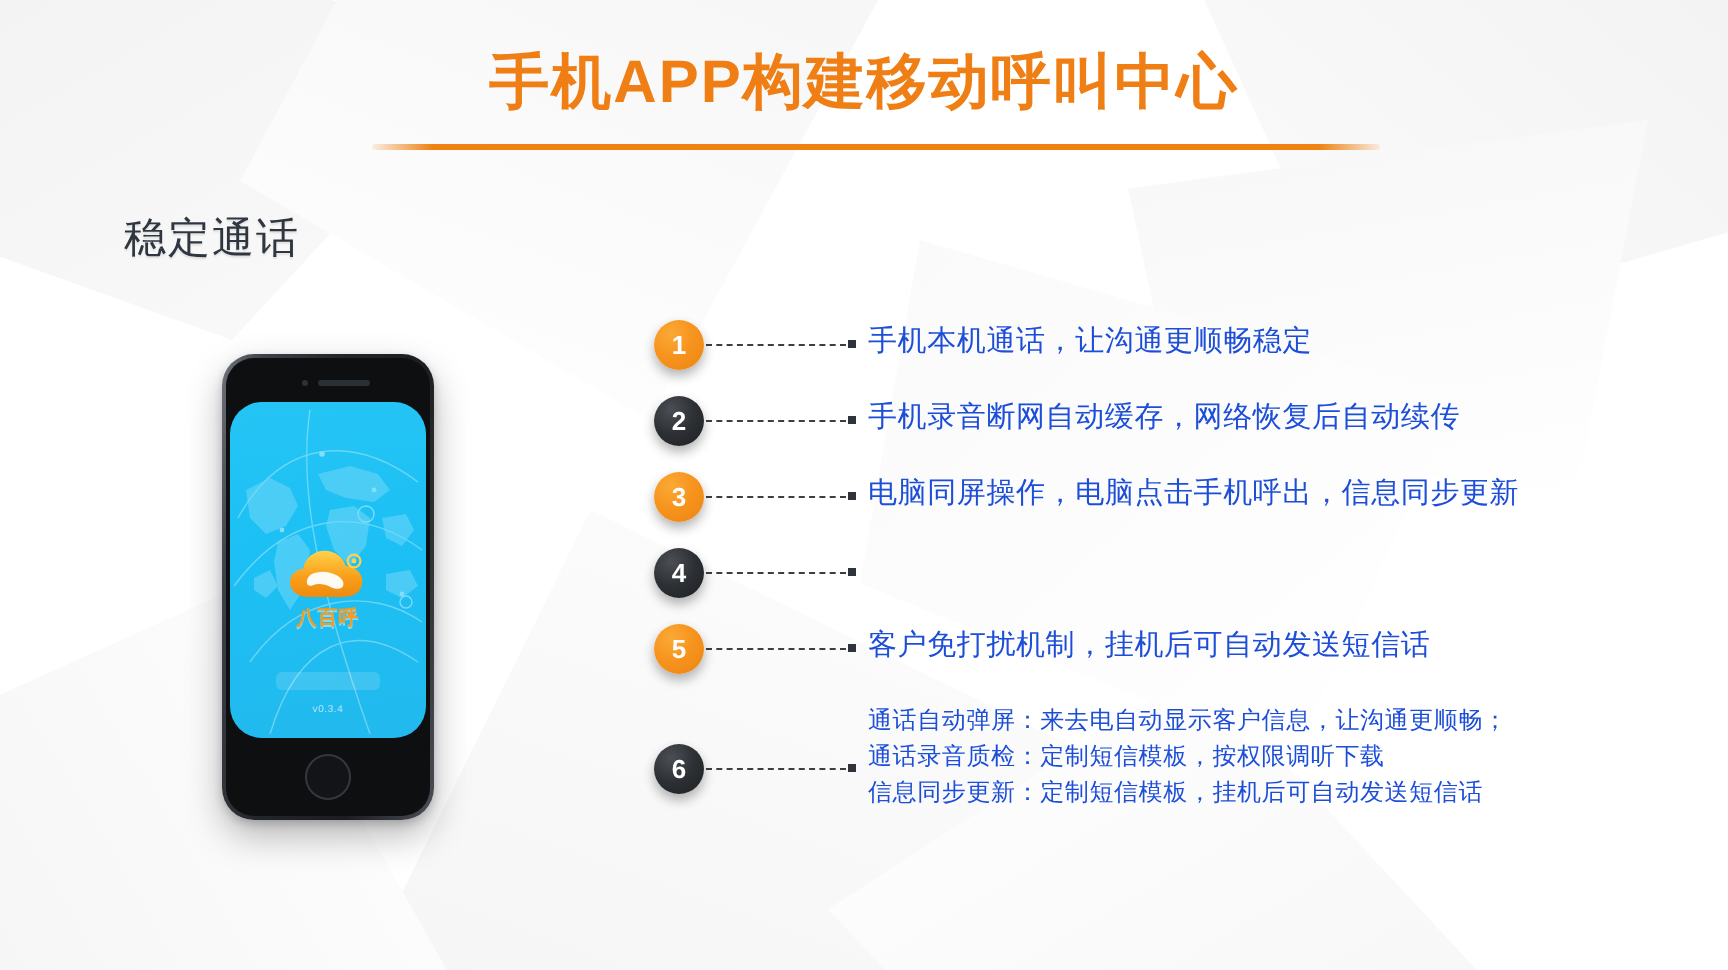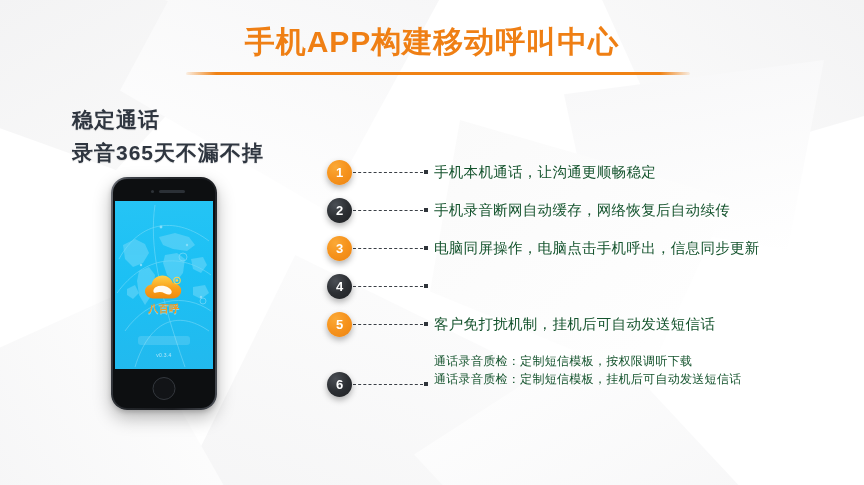--- a/index.html
+++ b/index.html
@@ -88,24 +88,24 @@
         rgba(240,130,20,0.10) 0%,
         #f08214 6%,
         #f08214 94%,
         rgba(240,130,20,0.10) 100%);
     border-radius: 2px;
   }
 
   
   .headline {
     position: absolute;
-    left: 72px;
+    left: 62px;
     top: 104px;
     color: #2f3640;
-    font-weight: bold;
+    font-weight: normal;
     line-height: 1.55;
     text-shadow: 0 1px 1px rgba(0,0,0,0.10);
   }
   .headline .l1 { font-size: 21px; letter-spacing: 1px; }
   .headline .l2 { font-size: 21px; letter-spacing: 1px; }
 
   
   .phone {
     position: absolute;
     left: 111px;
@@ -144,20 +144,21 @@
     width: 26px; height: 3px;
     border-radius: 2px;
     background: #2b3036;
   }
   .screen {
     width: 98px;
     height: 168px;
     background: linear-gradient(175deg, #25c4f5 0%, #1cc0f4 45%, #22b9ee 100%);
     position: relative;
     overflow: hidden;
+    border-radius: 16px;
   }
   .map {
     position: absolute;
     inset: 0;
     opacity: 0.55;
   }
   .logo-block {
     position: absolute;
     left: 0; right: 0;
     top: 72px;
@@ -253,25 +254,26 @@
   }
   .enddot {
     position: absolute;
     left: 72px;
     top: 10px;
     width: 3.5px; height: 3.5px;
     background: #2f343a;
   }
   .row-text {
     flex: 1;
-    color: #14532d;
+    color: #1d4ed8;
     font-size: 14.5px;
     line-height: 25px;
     letter-spacing: 0.3px;
     white-space: nowrap;
+    font-family: Liberation Mono, monospace;
   }
   .row-text.multi {
     font-size: 12px;
     line-height: 18px;
     padding-top: 2px;
     white-space: normal;
   }
   .row-text.multi div { white-space: nowrap; }
   .dots-more { letter-spacing: 1.5px; }
 </style>
@@ -291,21 +293,20 @@
     <div class="facet f8"></div>
   </div>
 
   <div class="title-wrap">
     <div class="slide-title">手机APP构建移动呼叫中心</div>
   </div>
   <div class="title-rule"></div>
 
   <div class="headline">
     <div class="l1">稳定通话</div>
-    <div class="l2">录音365天不漏不掉</div>
   </div>
 
   <div class="phone">
     <div class="phone-inner">
       <div class="phone-top">
         <div class="cam"></div>
         <div class="speaker"></div>
       </div>
 
       <div class="screen">
@@ -416,19 +417,20 @@
       <div class="row-text">客户免打扰机制，挂机后可自动发送短信话</div>
     </div>
 
     <div class="row" style="margin-top:-4px;">
       <div class="bullet dark" style="margin-top:22px;">6</div>
       <div class="connector" style="margin-top:22px;">
         <div class="dash"></div>
           <div class="enddot"></div>
       </div>
       <div class="row-text multi">
+        <div>通话自动弹屏：来去电自动显示客户信息，让沟通更顺畅；</div>
         <div>通话录音质检：定制短信模板，按权限调听下载</div>
-        <div>通话录音质检：定制短信模板，挂机后可自动发送短信话</div>
+        <div>信息同步更新：定制短信模板，挂机后可自动发送短信话</div>
       </div>
     </div>
 
   </div>
 </div>
 
 </body></html>

